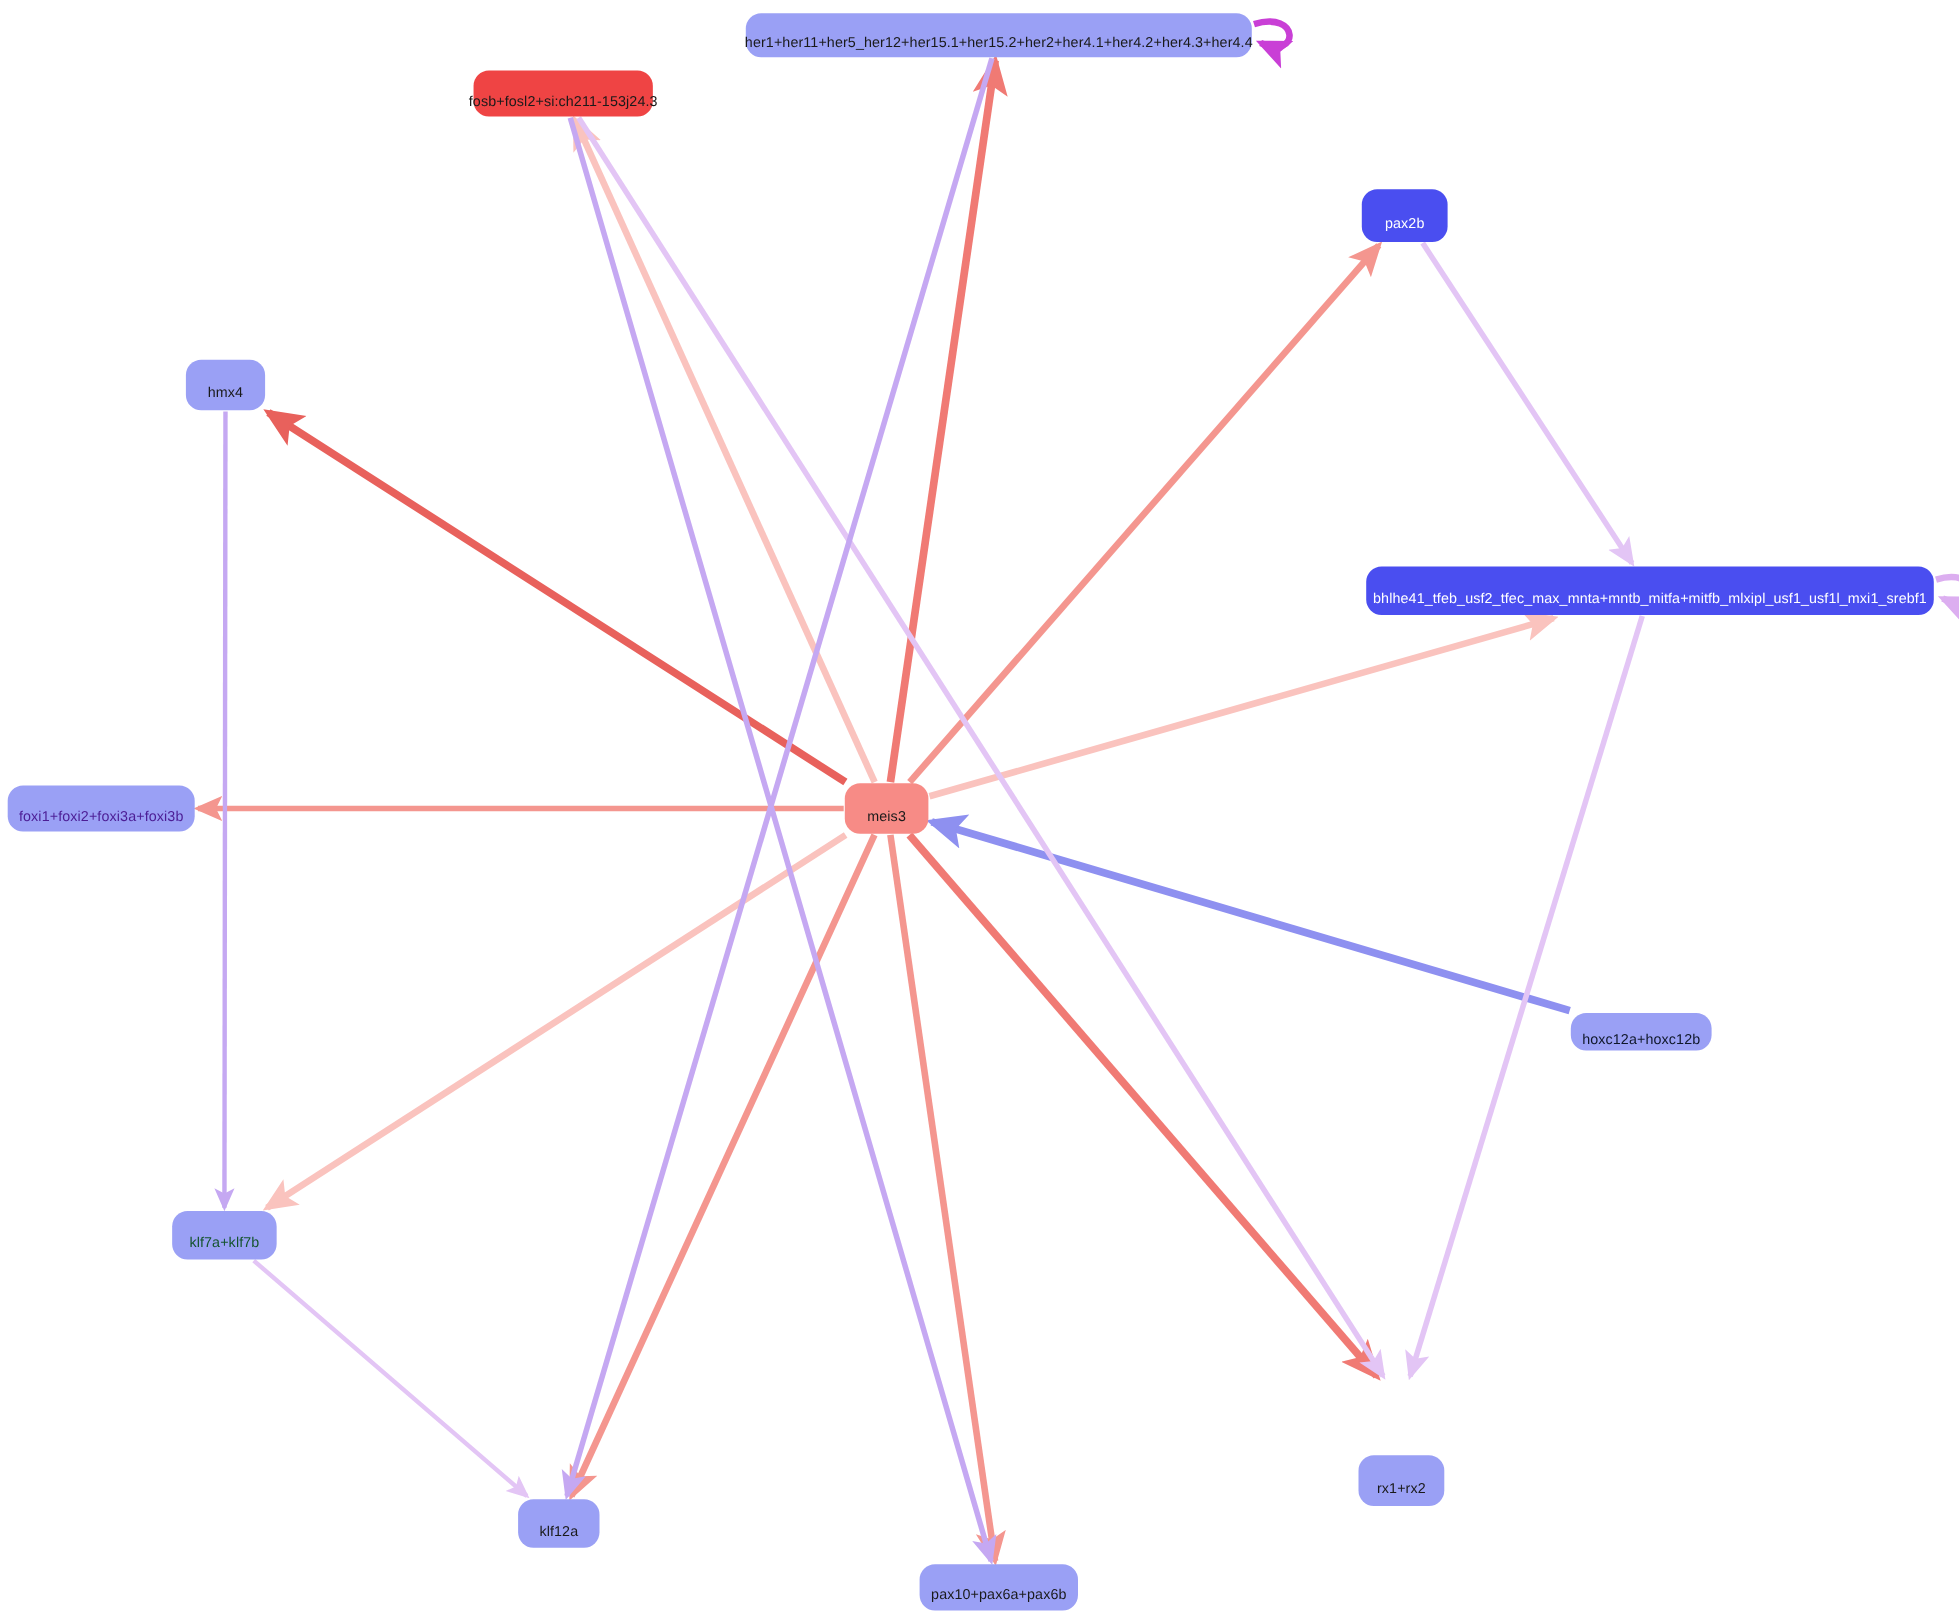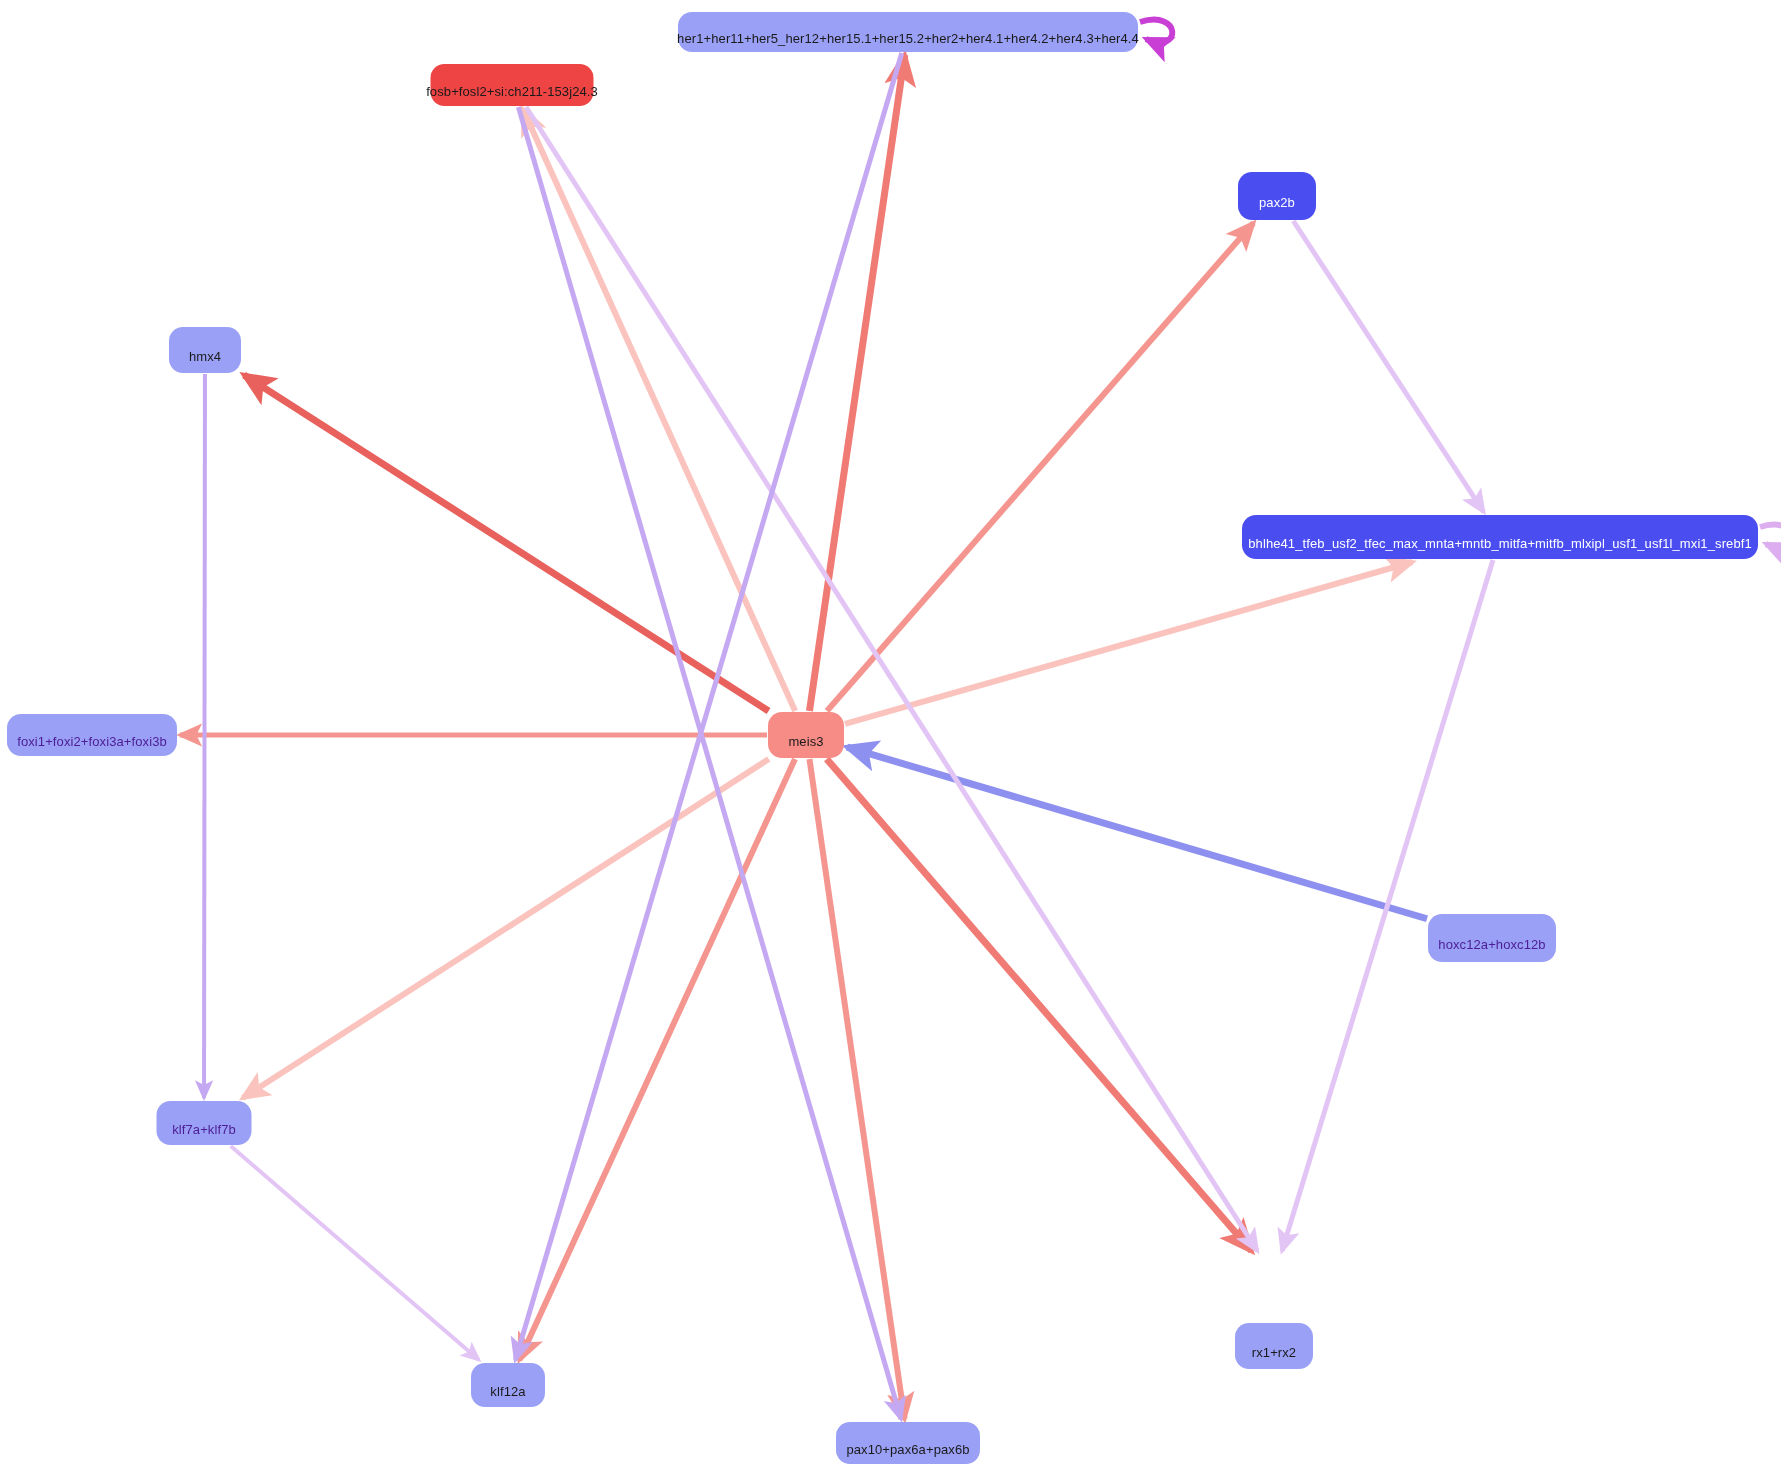--- a/index.html
+++ b/index.html
@@ -112,24 +112,24 @@
       </div>
       <div class="node" style="left: 1500px; top: 537px; width: 516px; height: 44px; font-size: 13px; background: rgb(74, 78, 240); color: rgb(255, 255, 255);">
         <span class="node-label">bhlhe41_tfeb_usf2_tfec_max_mnta+mntb_mitfa+mitfb_mlxipl_usf1_usf1l_mxi1_srebf1</span>
       </div>
       <div class="node" style="left: 92px; top: 735px; width: 170px; height: 42px; font-size: 13px; background: rgb(154, 160, 245); color: #4c1d95;">
         <span class="node-label">foxi1+foxi2+foxi3a+foxi3b</span>
       </div>
       <div class="node" style="left: 806px; top: 735px; width: 76px; height: 46px; font-size: 13px; background: rgb(247, 139, 134); color: rgb(26, 26, 26); align-items: center;">
         <span class="node-label">meis3</span>
       </div>
-      <div class="node" style="left: 1492px; top: 938px; width: 128px; height: 48px; font-size: 13px; background: rgb(154, 160, 245); color: #4c1d95;">
+      <div class="node" style="left: 1492px; top: 938px; width: 128px; height: 34px; font-size: 13px; background: rgb(154, 160, 245); color: #0f172a;">
         <span class="node-label">hoxc12a+hoxc12b</span>
       </div>
-      <div class="node" style="left: 204px; top: 1123px; width: 95px; height: 44px; font-size: 13px; background: rgb(154, 160, 245); color: #4c1d95;">
+      <div class="node" style="left: 204px; top: 1123px; width: 95px; height: 44px; font-size: 13px; background: rgb(154, 160, 245); color: #14532d;">
         <span class="node-label">klf7a+klf7b</span>
       </div>
       <div class="node" style="left: 1274px; top: 1346px; width: 78px; height: 46px; font-size: 13px; background: rgb(154, 160, 245); color: rgb(26, 26, 26);">
         <span class="node-label">rx1+rx2</span>
       </div>
       <div class="node" style="left: 508px; top: 1385px; width: 74px; height: 44px; font-size: 13px; background: rgb(154, 160, 245); color: rgb(26, 26, 26);">
         <span class="node-label">klf12a</span>
       </div>
       <div class="node" style="left: 908px; top: 1443px; width: 144px; height: 42px; font-size: 13px; background: rgb(154, 160, 245); color: rgb(26, 26, 26);">
         <span class="node-label">pax10+pax6a+pax6b</span>

